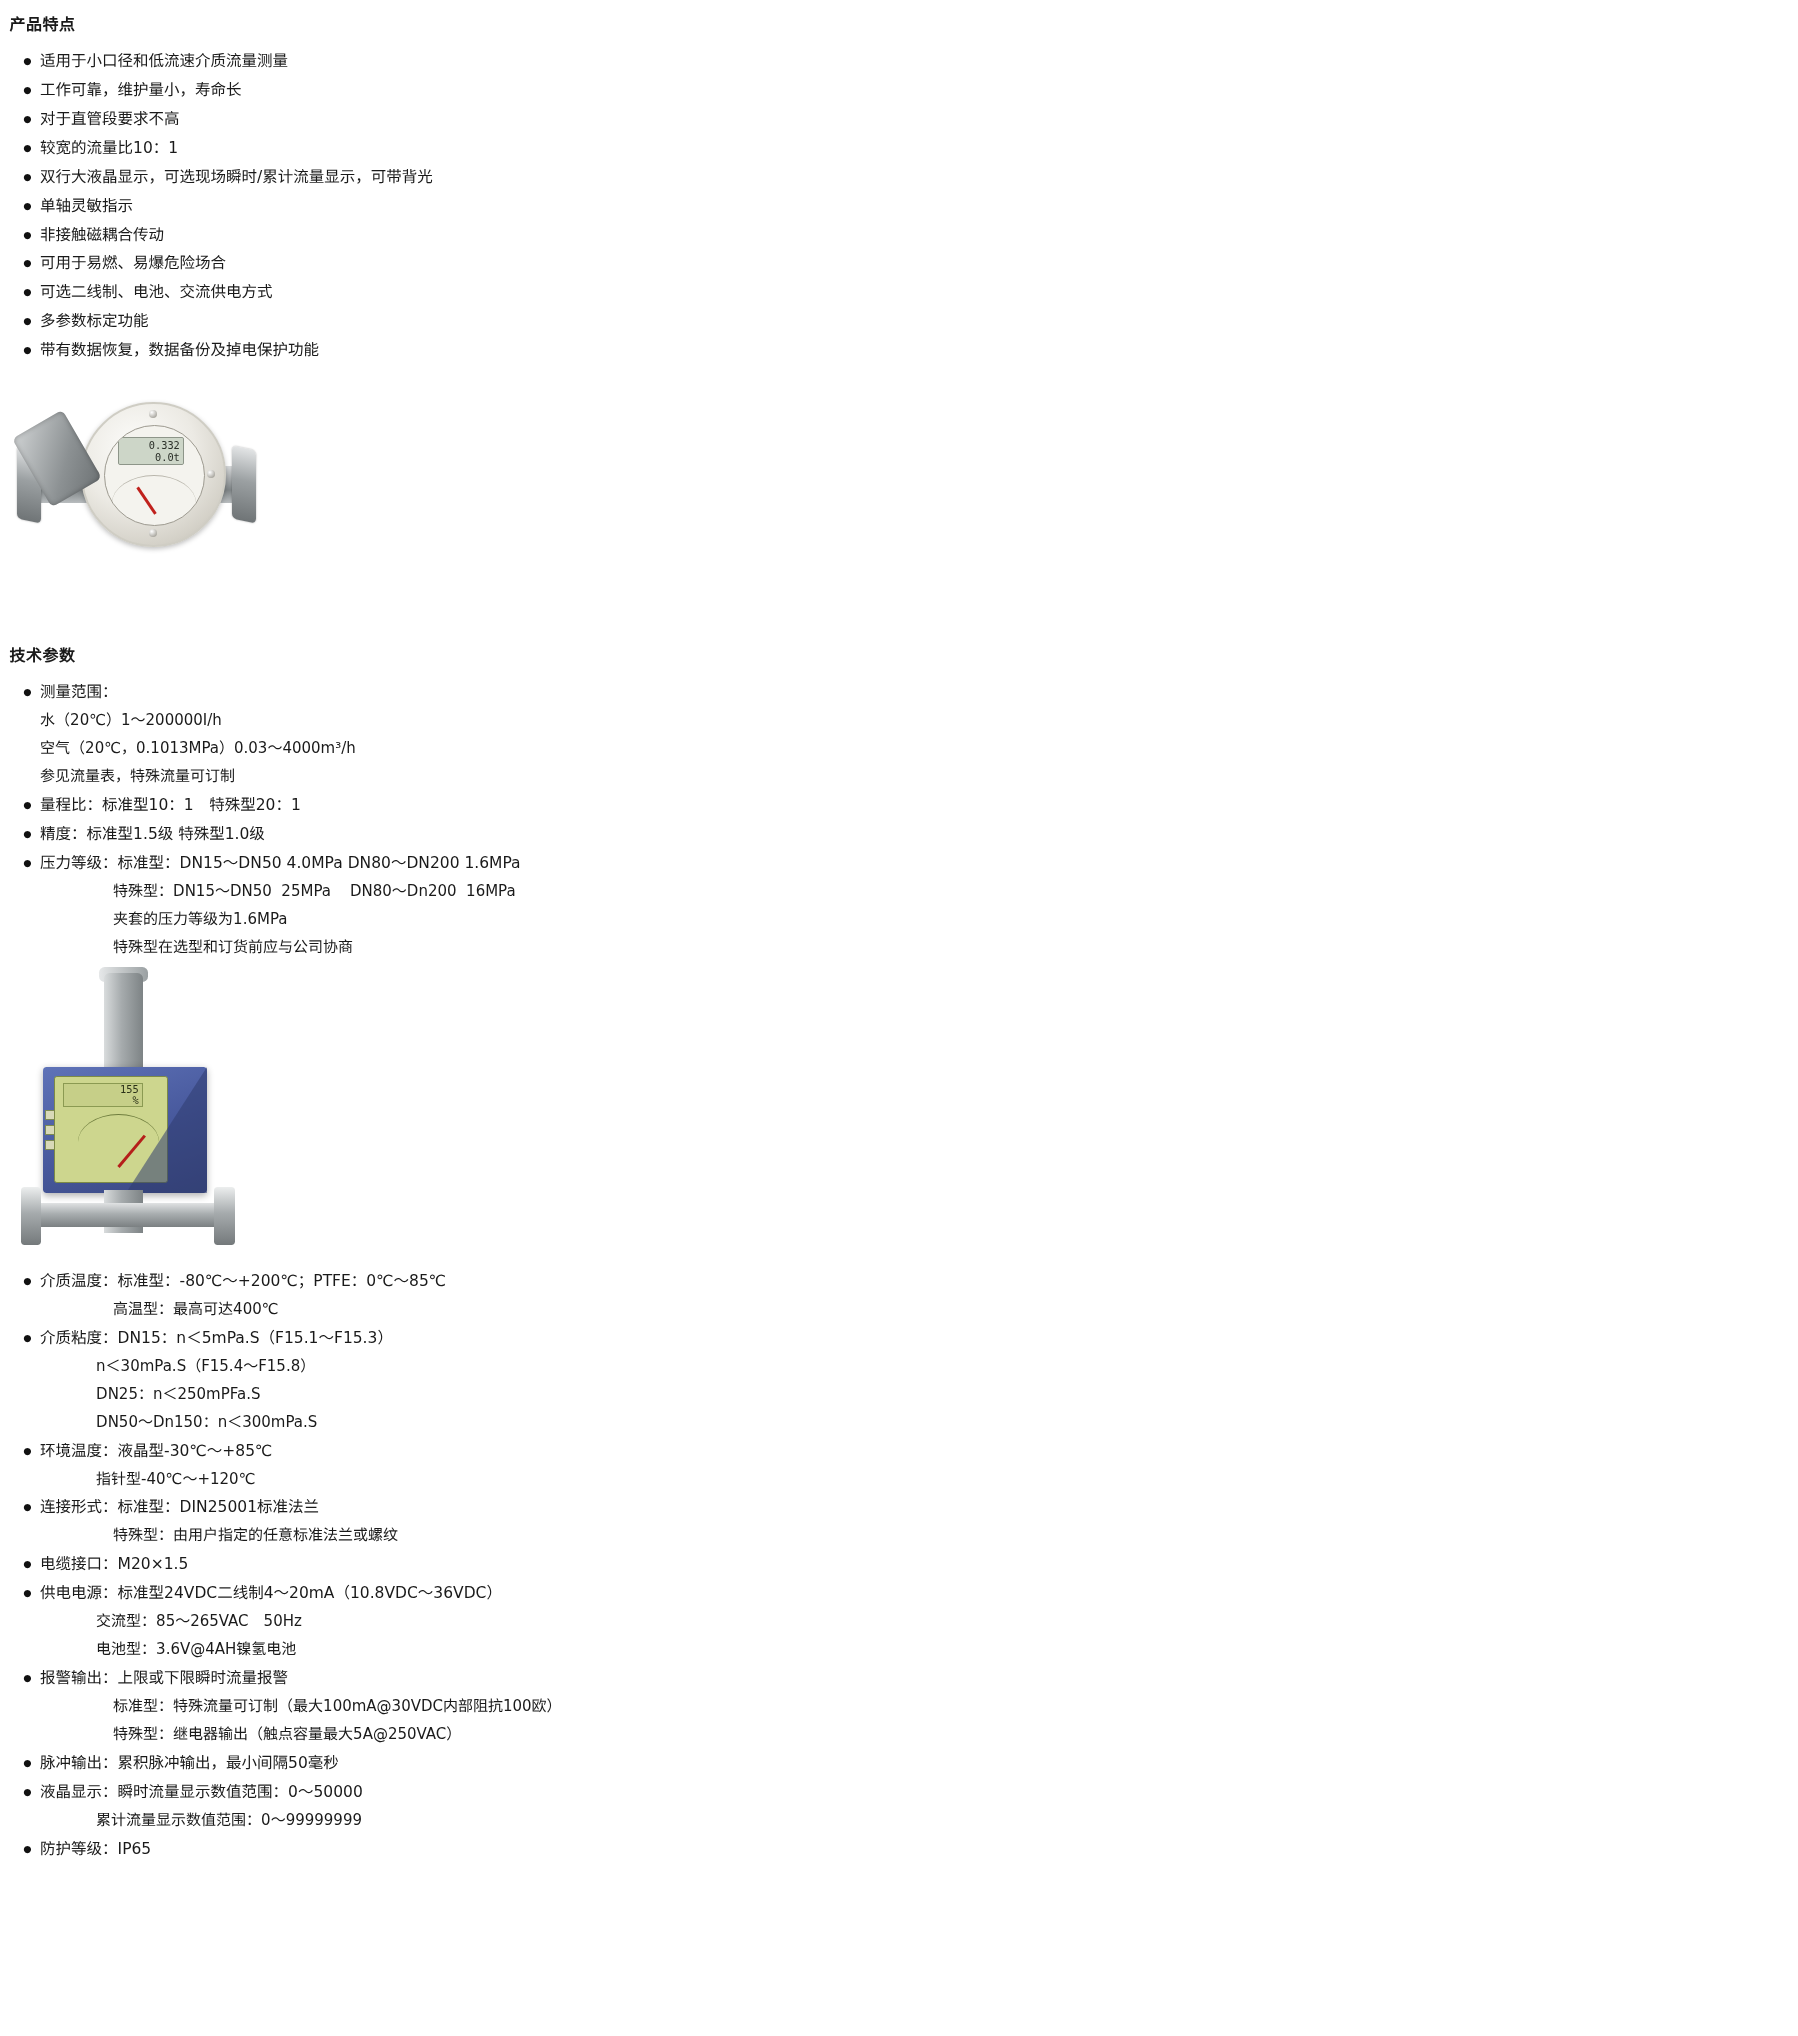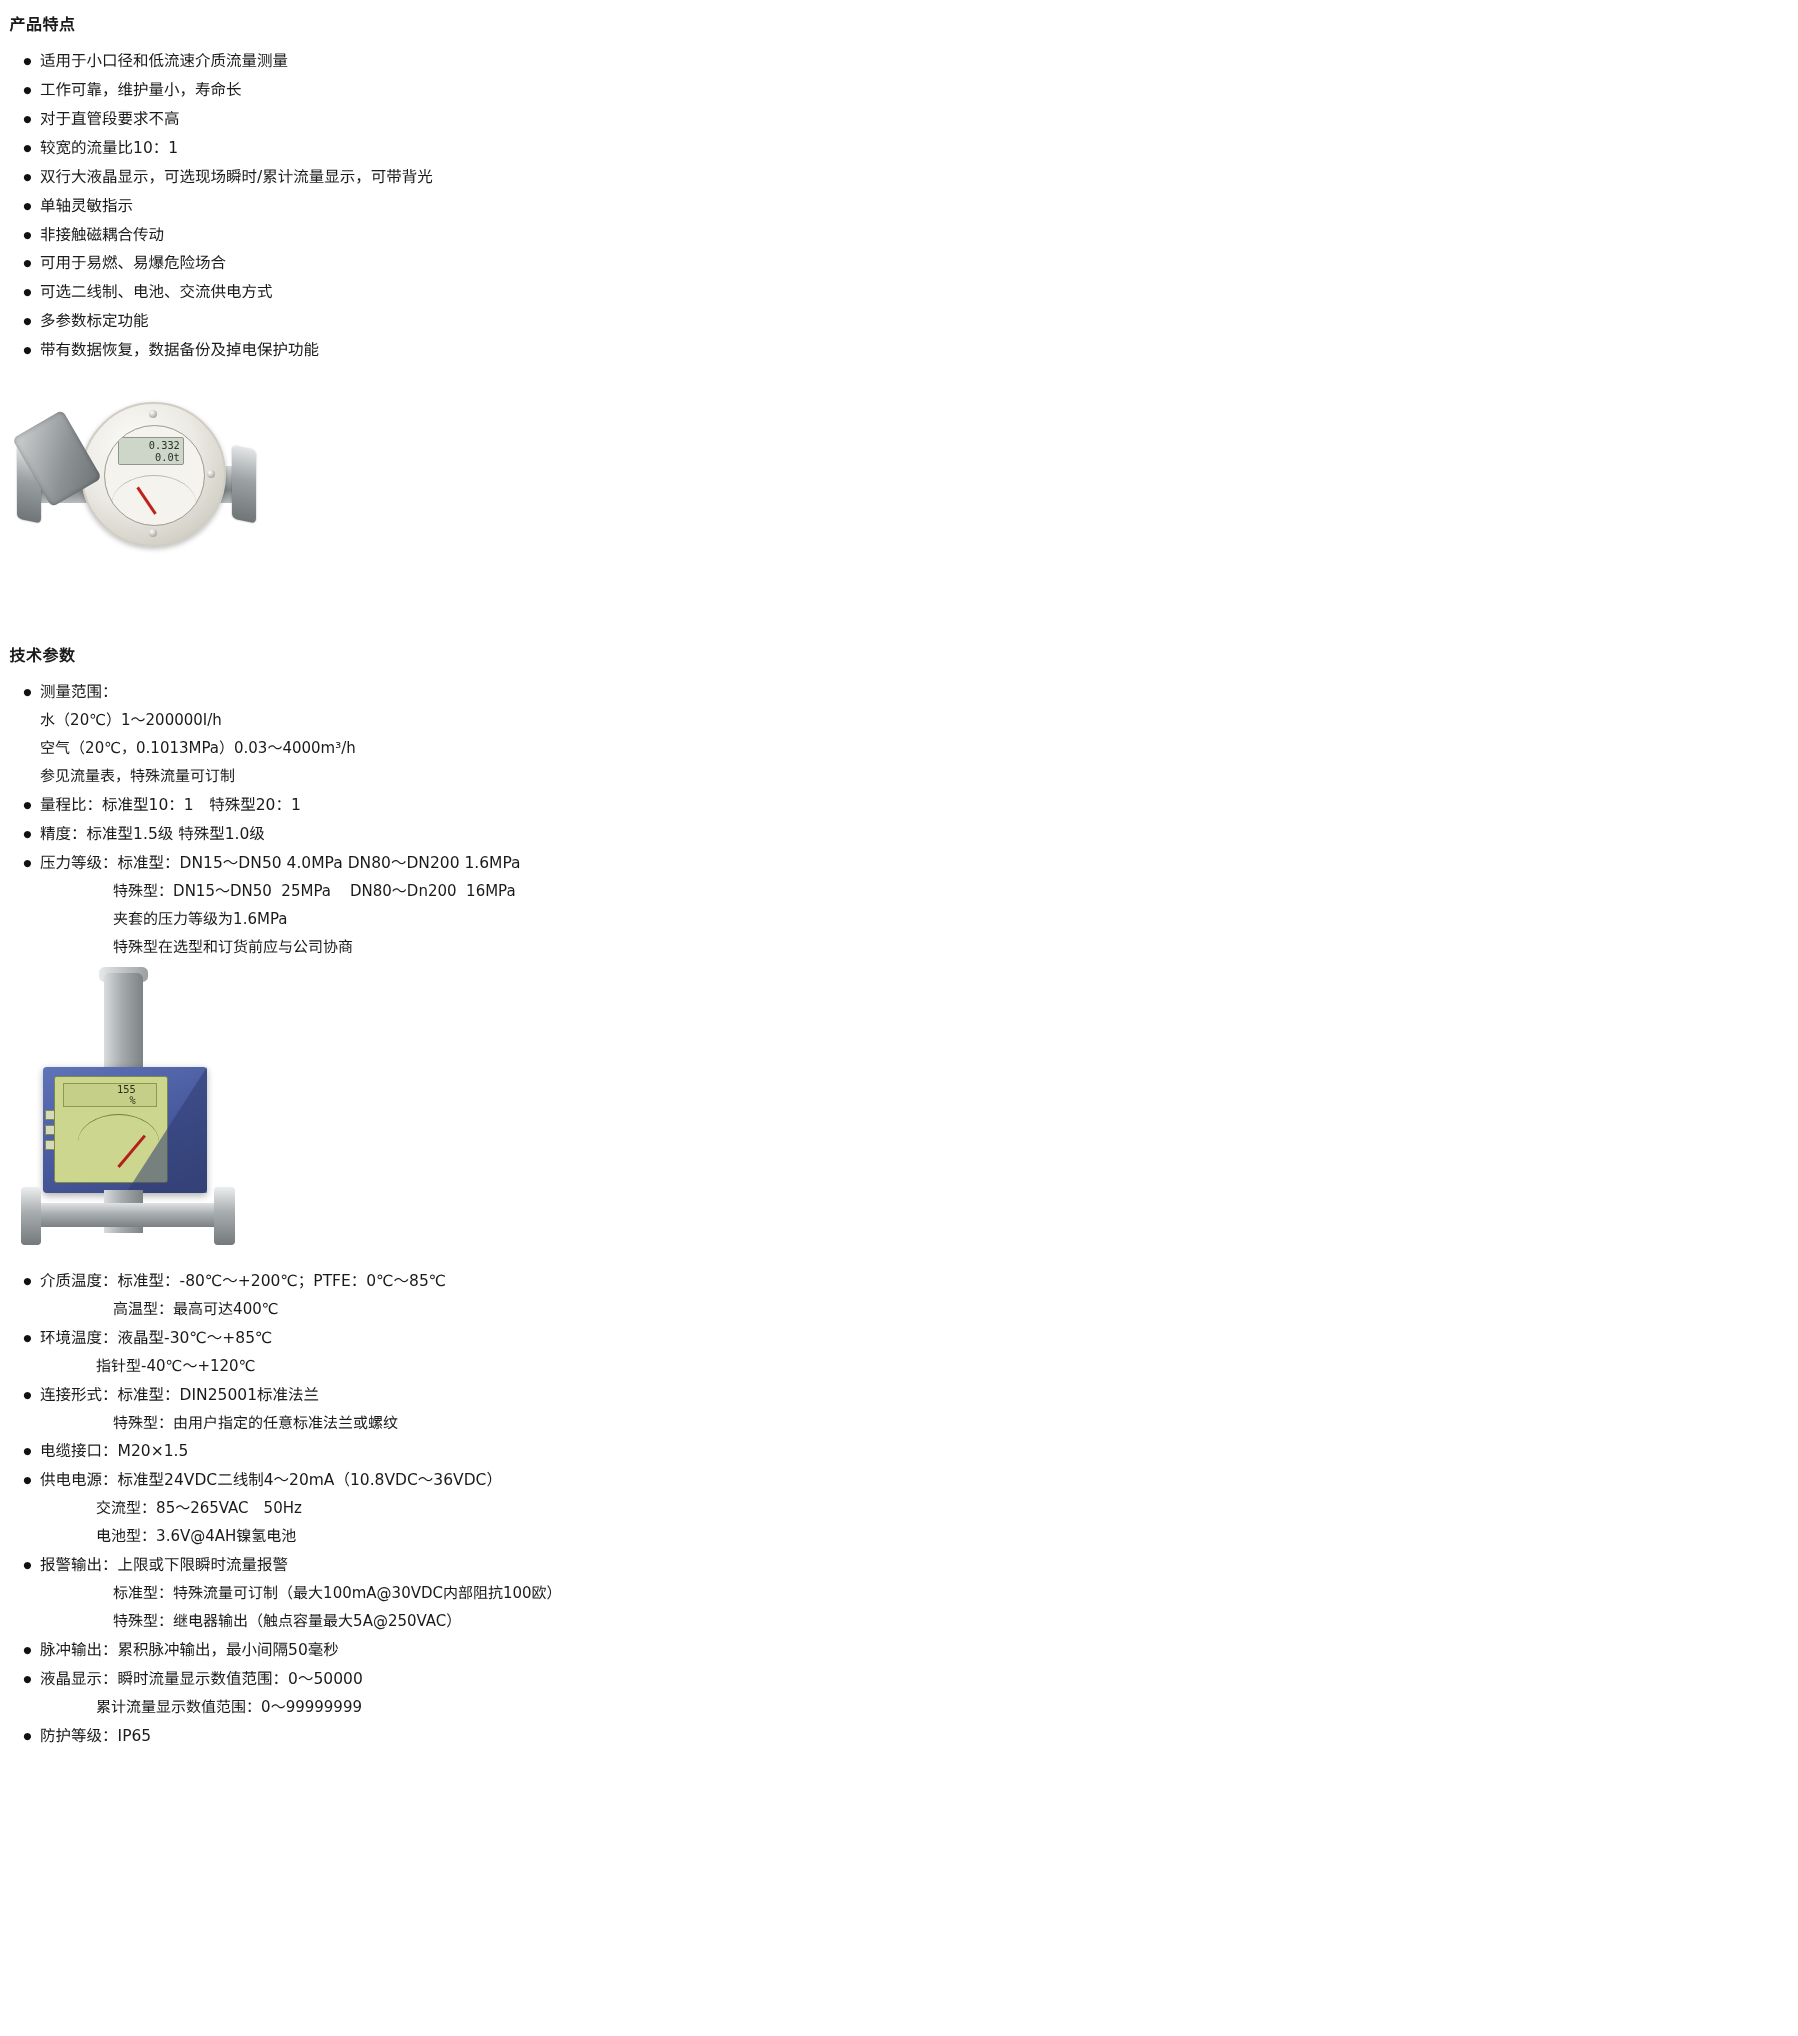--- a/index.html
+++ b/index.html
@@ -222,30 +222,30 @@
     width: 112px;
     height: 105px;
     background: #cdd68e;
     border: 1.9px solid #7c8a46;
     border-radius: 2.8px;
   }
   .fig2 .face .lcd2 {
     position: absolute;
     left: 7.5px;
     top: 5.6px;
-    width: 94px;
+    width: 80px;
     height: 24px;
     background: #c6cf88;
     border: 0.9px solid #8b9a52;
     font-family: "DejaVu Sans Mono", "Liberation Mono", monospace;
     font-size: 10.3px;
     line-height: 11.2px;
     text-align: right;
     color: #2b3118;
-    padding-right: 20px;
+    padding-right: 3px;
     box-sizing: border-box;
   }
   .fig2 .face .gauge {
     position: absolute;
     left: 22.5px;
     top: 37px;
     width: 81px;
     height: 58px;
     border-top: 1.9px solid #6f7d3e;
     border-radius: 75px 75px 0 0 / 52px 52px 0 0;
@@ -403,20 +403,28 @@
     </div>
 
     <ul class="bullets">
       <li>
         <span>介质温度：标准型：-80℃～+200℃；PTFE：0℃～85℃</span>
         <div class="sub-lines indent-3">
           <div class="sub-line">高温型：最高可达400℃</div>
         </div>
       </li>
       <li>
+        <span>介质粘度：DN15：n＜5mPa.S（F15.1～F15.3）</span>
+        <div class="sub-lines indent-2">
+          <div class="sub-line">n＜30mPa.S（F15.4～F15.8）</div>
+          <div class="sub-line">DN25：n＜250mPFa.S</div>
+          <div class="sub-line">DN50～Dn150：n＜300mPa.S</div>
+        </div>
+      </li>
+      <li>
         <span>环境温度：液晶型-30℃～+85℃</span>
         <div class="sub-lines indent-2">
           <div class="sub-line">指针型-40℃～+120℃</div>
         </div>
       </li>
       <li>
         <span>连接形式：标准型：DIN25001标准法兰</span>
         <div class="sub-lines indent-3">
           <div class="sub-line">特殊型：由用户指定的任意标准法兰或螺纹</div>
         </div>

